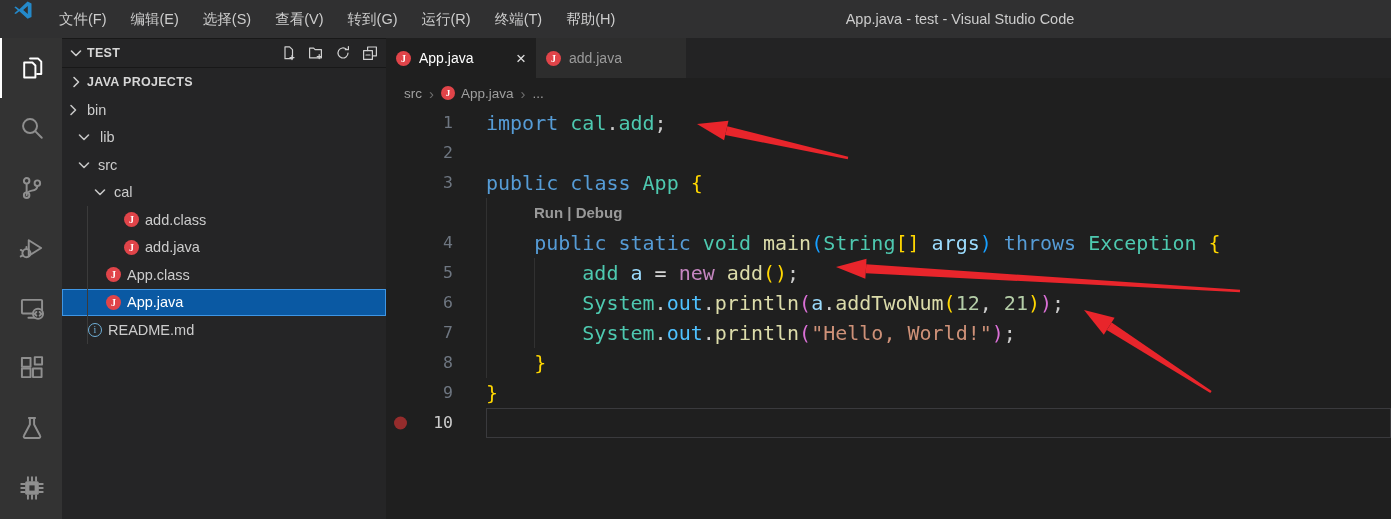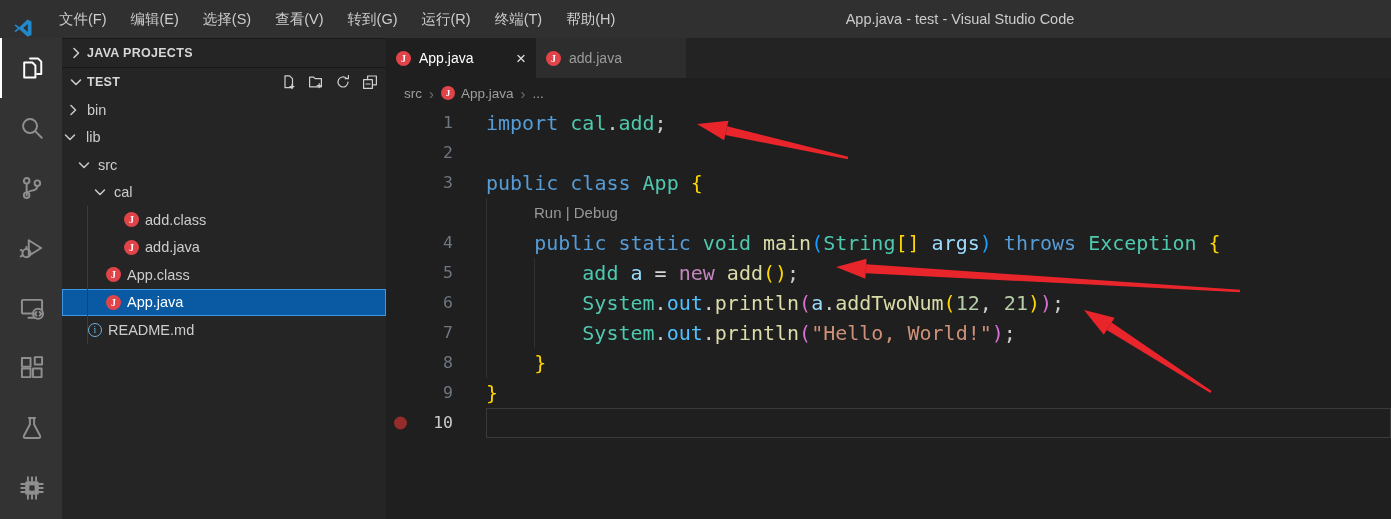--- a/index.html
+++ b/index.html
@@ -3,21 +3,21 @@
 <meta charset="utf-8">
 <style>
   html,body{margin:0;padding:0;}
   body{
     width:1391px;height:519px;position:relative;overflow:hidden;
     background:#1f1f1f;
     font-family:"Liberation Sans", sans-serif;
     -webkit-font-smoothing:antialiased;
   }
   
-  .titlebar{position:absolute;top:0;left:0;right:0;height:38px;background:#303031;display:flex;align-items:flex-end;color:#cccccc;}
+  .titlebar{position:absolute;top:0;left:0;right:0;height:38px;background:#303031;display:flex;align-items:flex-start;color:#cccccc;}
   .logo{margin:0 14px 0 13px;display:flex;align-items:center;}
   .menubar{display:flex;height:100%;align-items:center;}
   .menu-item{padding:0 12px;font-size:14.5px;height:100%;display:flex;align-items:center;cursor:default;}
   .window-title{position:absolute;left:960px;transform:translateX(-50%);top:0;height:38px;line-height:38px;font-size:14.5px;color:#cccccc;white-space:nowrap;}
   
   .activitybar{position:absolute;top:38px;left:0;width:62px;bottom:0;background:#333333;}
   .activity-item{height:60px;display:flex;align-items:center;justify-content:center;color:#8f8f8f;border-left:2px solid transparent;box-sizing:border-box;}
   .activity-item.active{color:#ffffff;border-left:2px solid #ffffff;}
   
   .sidebar{position:absolute;top:38px;left:62px;width:324px;bottom:0;background:#252526;color:#cccccc;}
@@ -48,21 +48,21 @@
   .breadcrumb .jicon{width:14px;height:14px;flex-basis:14px;font-size:9px;}
   .code{position:absolute;top:70px;left:0;right:0;bottom:0;font-family:"DejaVu Sans Mono","Liberation Mono",monospace;}
   .code-row{height:30px;display:flex;position:relative;}
   .gutter{flex:0 0 100px;width:100px;box-sizing:border-box;text-align:right;padding-right:33px;font-size:16.5px;line-height:30px;color:#6e7681;position:relative;cursor:pointer;}
   .code-row.current .gutter{color:#cccccc;}
   .bp-dot{position:absolute;left:8px;top:50%;transform:translateY(-50%);width:13px;height:13px;border-radius:50%;background:var(--bp,#952c2c);}
   .line-body{flex:1;position:relative;}
   .line-body pre{margin:0;font-size:20px;line-height:30px;font-family:inherit;}
   .current-box{position:absolute;left:100px;right:0;top:0;bottom:0;border:1px solid #3a3a3d;pointer-events:none;}
   .guide{position:absolute;top:0;bottom:0;width:1px;background:#313131;pointer-events:none;}
-  .codelens-row{height:30px;line-height:30px;padding-left:148px;font-size:15px;color:#999999;font-family:"Liberation Sans",sans-serif;position:relative;cursor:pointer;}
+  .codelens-row{height:30px;line-height:30px;padding-left:148px;font-size:15px;color:#999999;font-family:"Liberation Sans",sans-serif;position:relative;cursor:pointer;font-weight:bold;}
   
   .tok-kw{color:var(--c-kw)} .tok-kwc{color:var(--c-kwc)} .tok-ty{color:var(--c-ty)}
   .tok-fn{color:var(--c-fn)} .tok-vr{color:var(--c-vr)} .tok-vrb{color:var(--c-vrb)}
   .tok-num{color:var(--c-num)} .tok-str{color:var(--c-str)} .tok-pl{color:var(--c-pl)}
   .tok-op{color:var(--c-op)} .tok-b1{color:var(--c-b1)} .tok-b2{color:var(--c-b2)} .tok-b3{color:var(--c-b3)}
   
   .arrows{position:absolute;top:0;left:0;width:1391px;height:519px;pointer-events:none;z-index:50;}
 </style>
 </head>
 <body>
@@ -158,28 +158,20 @@
           <rect x="6.4" y="6.4" width="3.2" height="3.2" fill="#333333" stroke="none"></rect>
           <path d="M5.5 3.6V1.4M8 3.6V1.4M10.5 3.6V1.4M5.5 14.6v-2.2M8 14.6v-2.2M10.5 14.6v-2.2M3.6 5.5H1.4M3.6 8H1.4M3.6 10.5H1.4M14.6 5.5h-2.2M14.6 8h-2.2M14.6 10.5h-2.2"></path>
         </svg>
       </span>
     </div>
   </div>
 
 <div class="sidebar">
   <div id="sb-body">
       <div class="sb-header">
-        <span class="twisty chev">
-          <svg width="16" height="16" viewBox="0 0 16 16" fill="none" stroke="currentColor" stroke-width="1.2" stroke-linecap="round" stroke-linejoin="round">
-            <path d="M6 3.5 10.5 8 6 12.5" stroke-width="1.6"></path>
-          </svg>
-        </span>
-        <span>JAVA PROJECTS</span>
-      </div>
-      <div class="sb-header">
         <span class="twisty chev open">
           <svg width="16" height="16" viewBox="0 0 16 16" fill="none" stroke="currentColor" stroke-width="1.2" stroke-linecap="round" stroke-linejoin="round">
             <path d="M6 3.5 10.5 8 6 12.5" stroke-width="1.6"></path>
           </svg>
         </span>
         <span>TEST</span>
         <span class="sb-actions">
           <span>
             <svg width="16" height="16" viewBox="0 0 16 16" fill="none" stroke="currentColor" stroke-width="1.2" stroke-linecap="round" stroke-linejoin="round">
               <path d="M4 1.8h4.6l2.9 2.9v9H4z"></path>
@@ -200,30 +192,38 @@
           </span>
           <span>
             <svg width="16" height="16" viewBox="0 0 16 16" fill="none" stroke="currentColor" stroke-width="1.2" stroke-linecap="round" stroke-linejoin="round">
               <rect x="1.6" y="5.6" width="8.8" height="8.8"></rect>
               <path d="M4 10h4"></path>
               <path d="M5.6 5.6V2h8.8v8.8h-3.2"></path>
             </svg>
           </span>
         </span>
       </div>
+      <div class="sb-header">
+        <span class="twisty chev">
+          <svg width="16" height="16" viewBox="0 0 16 16" fill="none" stroke="currentColor" stroke-width="1.2" stroke-linecap="round" stroke-linejoin="round">
+            <path d="M6 3.5 10.5 8 6 12.5" stroke-width="1.6"></path>
+          </svg>
+        </span>
+        <span>JAVA PROJECTS</span>
+      </div>
       <div class="tree">
         <div class="tree-row" style="padding-left: 3px;">
           <span class="twisty chev">
             <svg width="16" height="16" viewBox="0 0 16 16" fill="none" stroke="currentColor" stroke-width="1.2" stroke-linecap="round" stroke-linejoin="round">
               <path d="M6 3.5 10.5 8 6 12.5" stroke-width="1.6"></path>
             </svg>
           </span>
           <span>bin</span>
         </div>
-        <div class="tree-row" style="padding-left: 0; gap: 8px;">
+        <div class="tree-row" style="padding-left: 14px; gap: 8px;">
           <span class="twisty chev open">
             <svg width="16" height="16" viewBox="0 0 16 16" fill="none" stroke="currentColor" stroke-width="1.2" stroke-linecap="round" stroke-linejoin="round">
               <path d="M6 3.5 10.5 8 6 12.5" stroke-width="1.6"></path>
             </svg>
           </span>
           <span>lib</span>
         </div>
         <div class="tree-row" style="padding-left: 14px;">
           <span class="twisty chev open">
             <svg width="16" height="16" viewBox="0 0 16 16" fill="none" stroke="currentColor" stroke-width="1.2" stroke-linecap="round" stroke-linejoin="round">

